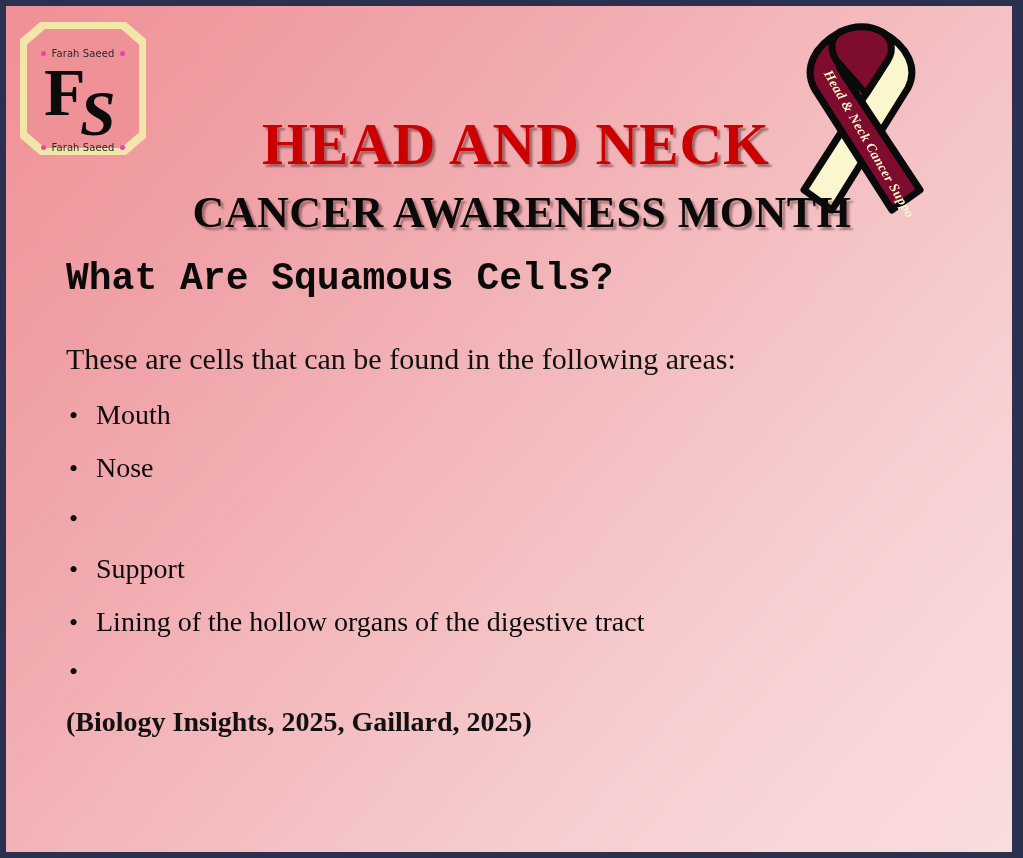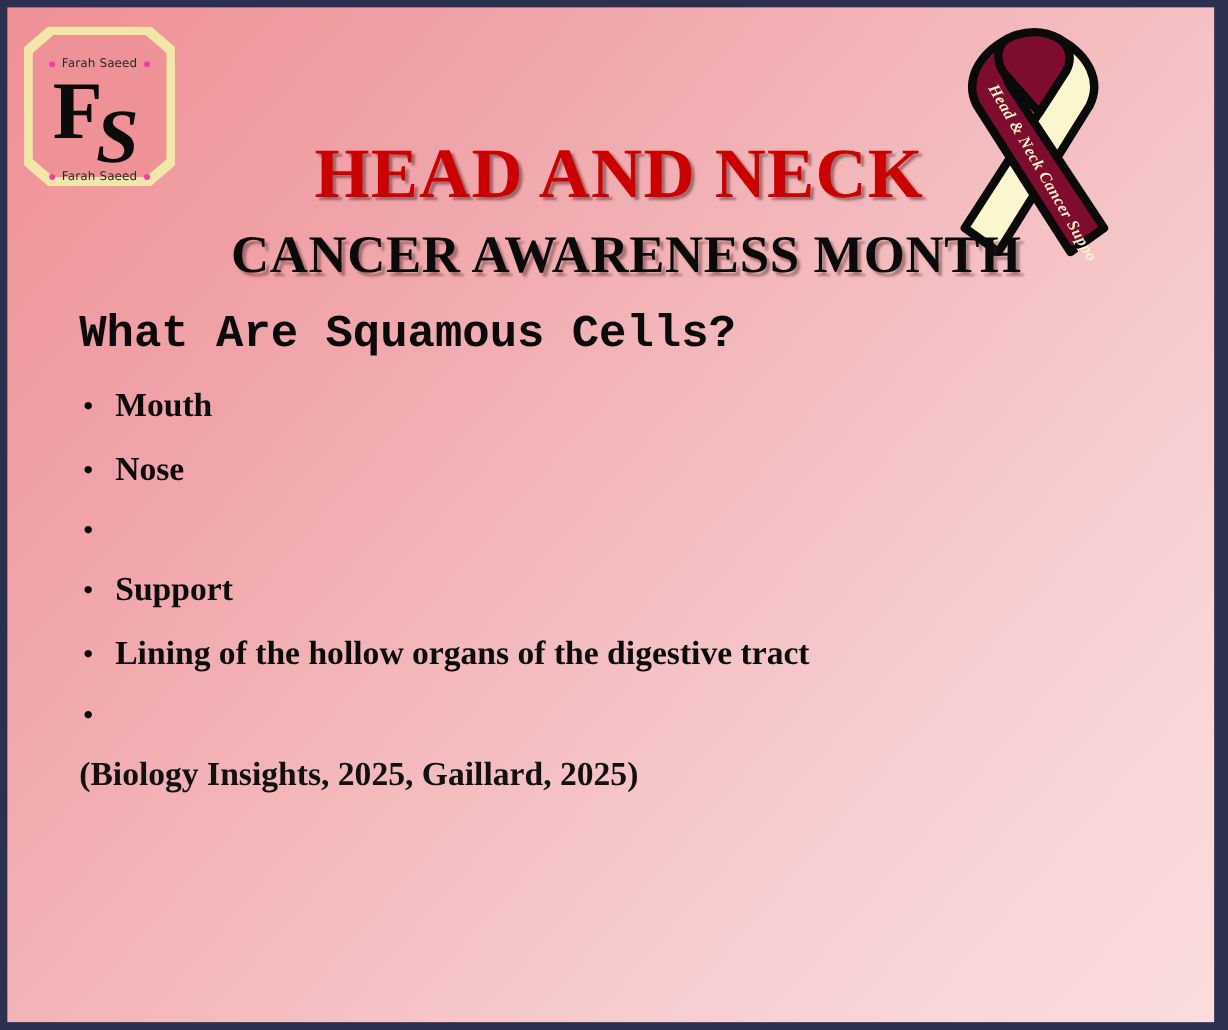--- a/index.html
+++ b/index.html
@@ -185,21 +185,21 @@
     flex: 0 0 36px;
     font-size: 26px;
     color: #0a0a0a;
     line-height: 1;
     text-align: left;
     padding-left: 9px;
     box-sizing: border-box;
   }
   .bullet-text {
     font-family: "Liberation Serif", serif;
-    font-weight: 700;
+    font-weight: 400;
     font-size: 28px;
     color: #0a0a0a;
     line-height: 1.1;
   }
   #citation {
     font-family: "Liberation Serif", serif;
     font-size: 28px;
     color: #111;
     margin: 12px 0 0 6px;
     line-height: 1.1;
@@ -248,20 +248,21 @@
     </svg>
   </div>
 
   <div id="title-block">
     <div id="title-main">HEAD AND NECK</div>
     <div id="title-sub">CANCER AWARENESS MONTH</div>
   </div>
 
   <div id="content">
     <h2 id="section-heading">What Are Squamous Cells?</h2>
+    <p id="intro-text">These are cells that can be found in the following areas:</p>
     <ul id="bullet-list">
         <li>
           <span class="bullet-marker">•</span>
           <span class="bullet-text">Mouth</span>
         </li>
         <li>
           <span class="bullet-marker">•</span>
           <span class="bullet-text">Nose</span>
         </li>
         <li>

